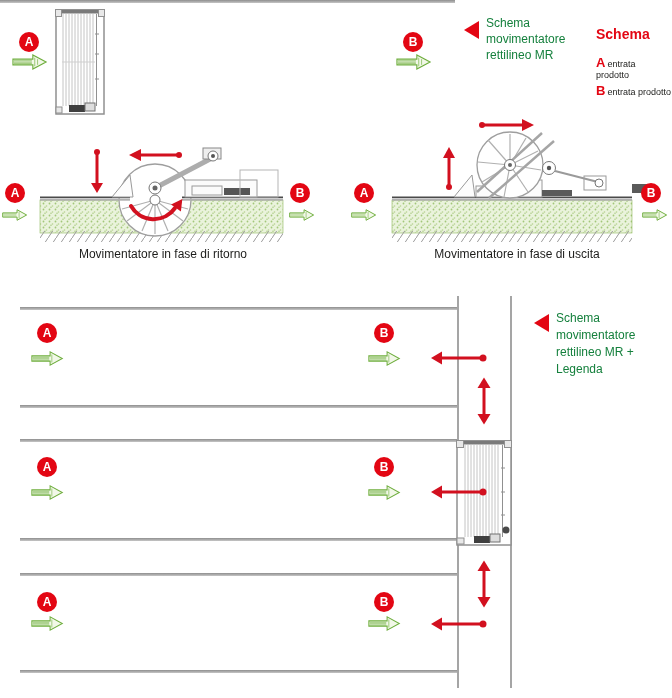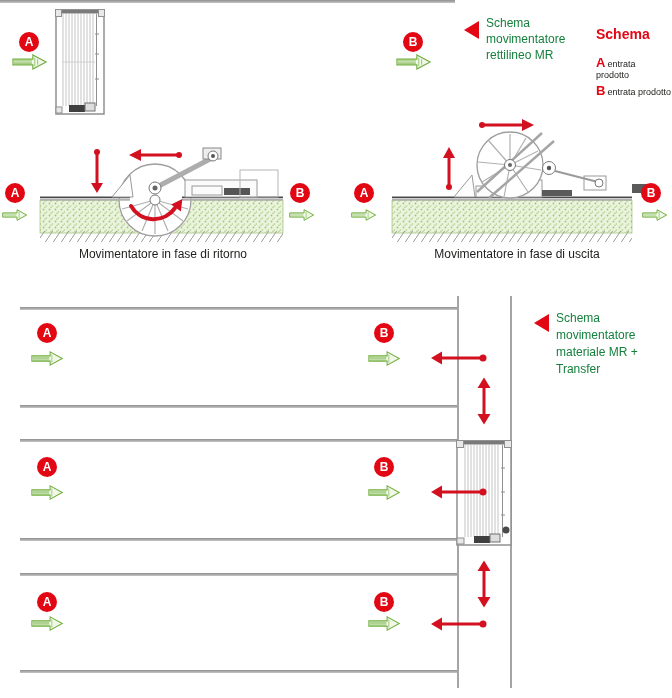--- a/index.html
+++ b/index.html
@@ -404,15 +404,15 @@
   </svg>
   <svg class="abs" style="left:430px;top:617px;" width="58" height="14" viewBox="0 0 58 14">
     <line x1="8" y1="7" x2="53" y2="7" stroke="var(--arrow-red)" stroke-width="3"></line>
     <polygon points="12,0.5 12,13.5 1,7" fill="var(--arrow-red)"></polygon>
     <circle cx="53" cy="7" r="3.5" fill="var(--arrow-red)"></circle>
   </svg>
 
   <svg class="abs" style="left:533px;top:313px;" width="17" height="20" viewBox="0 0 17 20">
     <polygon points="16,1 16,19 1,10" fill="var(--brand-red)"></polygon>
   </svg>
-  <div class="title" style="left:556px;top:310px;width:98px;line-height:17px;">Schema movimentatore materiale MR + Transfer</div>
+  <div class="title" style="left:556px;top:310px;width:98px;line-height:17px;">Schema movimentatore rettilineo MR + Legenda</div>
 
 </div>
 
 </body></html>

